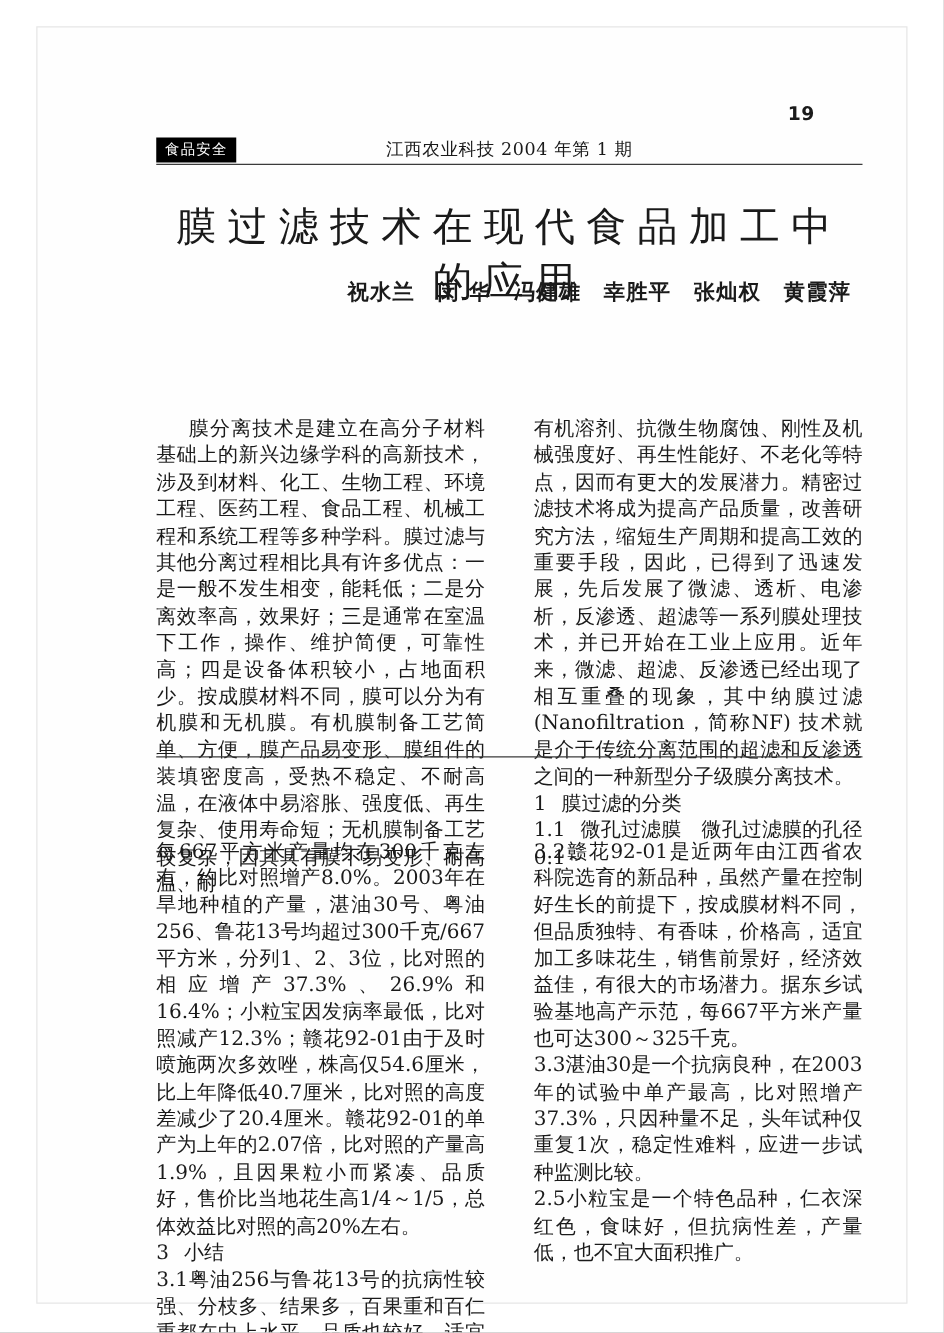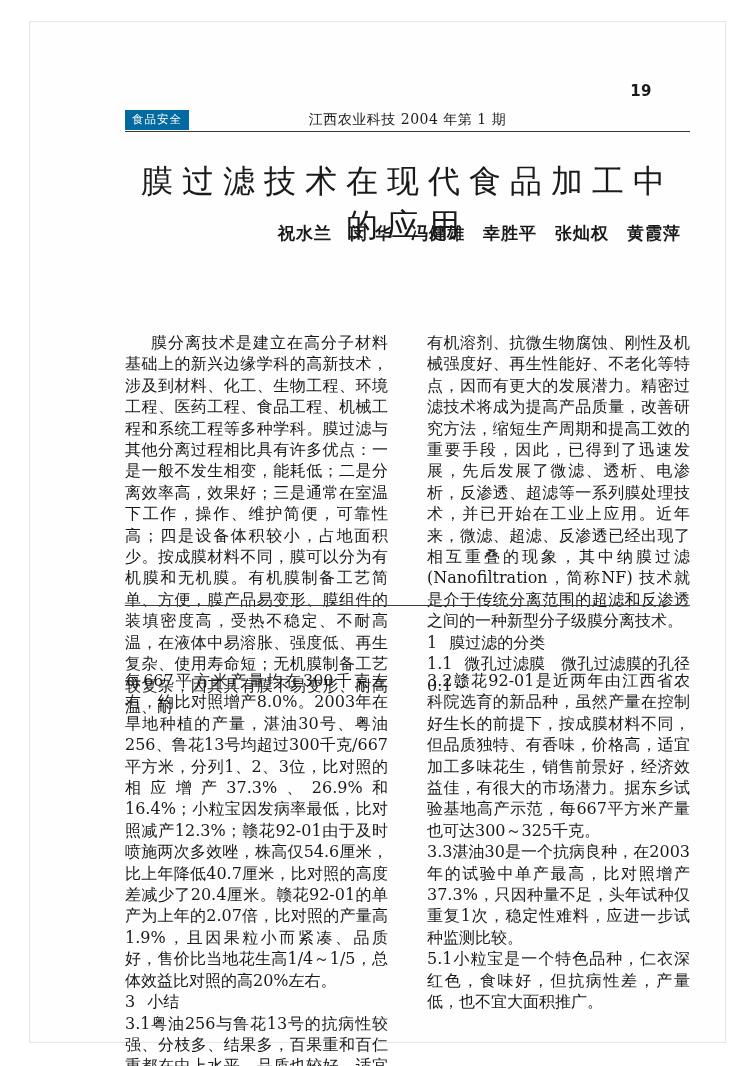--- a/index.html
+++ b/index.html
@@ -48,21 +48,21 @@
     position: absolute;
     left: 0;
     top: 21px;
     width: 565px;
     border-top: 1px solid #3b3b3b;
   }
   .header-tag {
     position: absolute;
     left: 0;
     top: 0;
-    background: #0369a1;
+    background: #000000;
     color: #ffffff;
     font-size: 11.5px;
     line-height: 17px;
     padding: 1px 7px 2px 7px;
     font-family: "DejaVu Sans", "Liberation Sans", sans-serif;
     letter-spacing: 1px;
   }
   .header-center {
     position: absolute;
     left: 0;
@@ -169,17 +169,17 @@
 
     <div class="col col-left-bot">
       <p>每667平方米产量均在300千克左右，约比对照增产8.0%。2003年在旱地种植的产量，湛油30号、粤油256、鲁花13号均超过300千克/667平方米，分列1、2、3位，比对照的相应增产37.3%、26.9%和16.4%；小粒宝因发病率最低，比对照减产12.3%；赣花92-01由于及时喷施两次多效唑，株高仅54.6厘米，比上年降低40.7厘米，比对照的高度差减少了20.4厘米。赣花92-01的单产为上年的2.07倍，比对照的产量高1.9%，且因果粒小而紧凑、品质好，售价比当地花生高1/4～1/5，总体效益比对照的高20%左右。</p>
       <p class="sec-head"><span class="num">3</span><span>小结</span></p>
       <p><span class="num">3.1</span><span>粤油256与鲁花13号的抗病性较强、分枝多、结果多，百果重和百仁重都在中上水平，品质也较好，适宜在低丘红壤区大面积推广，可逐步替代赣花1号。</span></p>
     </div>
 
     <div class="col col-right-bot">
       <p><span class="num">3.2</span><span>赣花92-01是近两年由江西省农科院选育的新品种，虽然产量在控制好生长的前提下，按成膜材料不同，但品质独特、有香味，价格高，适宜加工多味花生，销售前景好，经济效益佳，有很大的市场潜力。据东乡试验基地高产示范，每667平方米产量也可达300～325千克。</span></p>
       <p><span class="num">3.3</span><span>湛油30是一个抗病良种，在2003年的试验中单产最高，比对照增产37.3%，只因种量不足，头年试种仅重复1次，稳定性难料，应进一步试种监测比较。</span></p>
-      <p><span class="num">5.1</span><span>小粒宝是一个特色品种，仁衣深红色，食味好，但抗病性差，产量低，也不宜大面积推广。</span></p>
+      <p><span class="num">2.5</span><span>小粒宝是一个特色品种，仁衣深红色，食味好，但抗病性差，产量低，也不宜大面积推广。</span></p>
     </div>
 
   </div>
 </div>
 
 </body></html>

